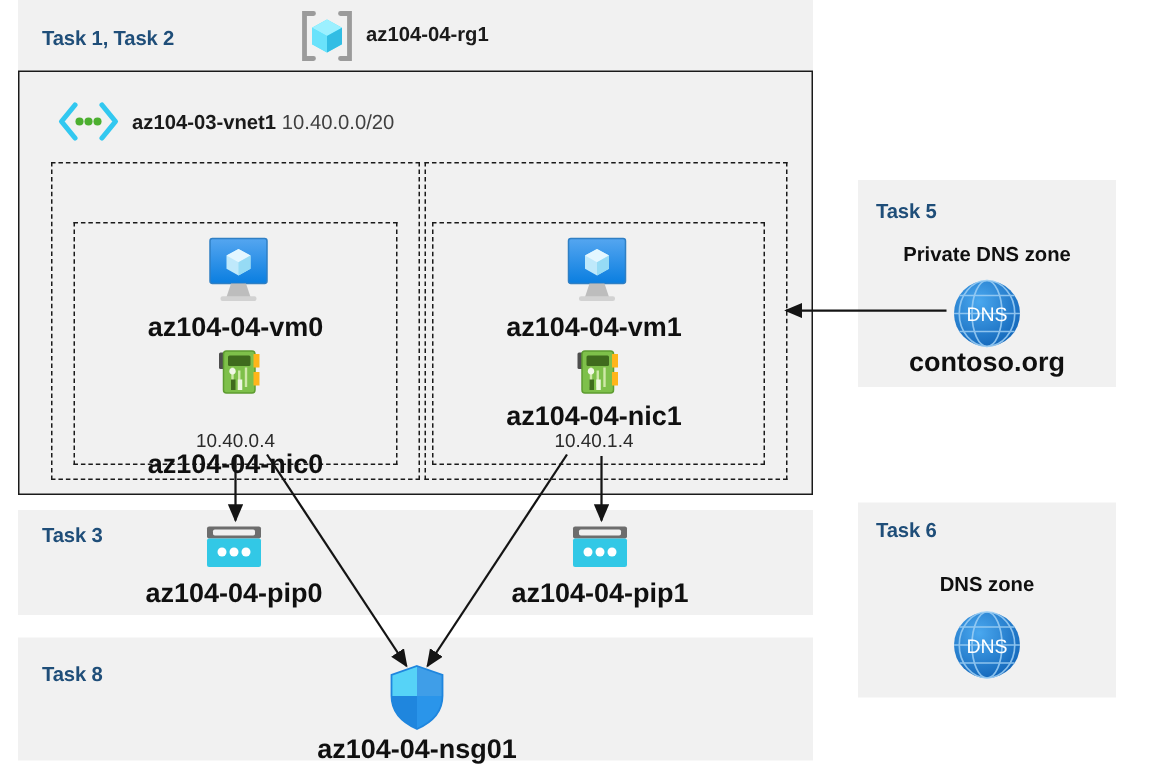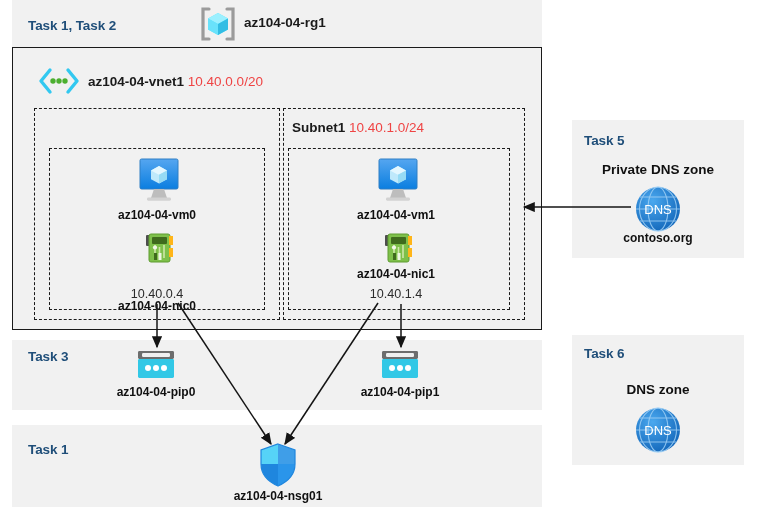--- a/index.html
+++ b/index.html
@@ -42,25 +42,25 @@
     letter-spacing:-0.1px;
     white-space:nowrap;
   }
   .hdr{
     position:absolute;
     font-size:13.5px;
     color:#1a1a1a;
     white-space:nowrap;
   }
   .hdr b{font-weight:bold;}
-  .hdr .cidr{font-weight:normal;color:#ef4444;}
+  .hdr .cidr{font-weight:normal;color:#404040;}
 
   .node-label{
     position:absolute;
-    font-size:12px;
+    font-size:18px;
     font-weight:bold;
     color:#101010;
     white-space:nowrap;
     text-align:center;
     transform:translateX(-50%);
   }
   .node-sub{
     position:absolute;
     font-size:12.6px;
     font-weight:normal;
@@ -120,21 +120,21 @@
     <svg width="42" height="26" viewBox="0 0 42 26">
       <path d="M12 2 L3 13 L12 24" fill="none" stroke="#32c8f0" stroke-width="3.4" stroke-linecap="round" stroke-linejoin="round"></path>
       <path d="M30 2 L39 13 L30 24" fill="none" stroke="#32c8f0" stroke-width="3.4" stroke-linecap="round" stroke-linejoin="round"></path>
       <circle cx="15" cy="13" r="2.7" fill="#4caf2f"></circle>
       <circle cx="21" cy="13" r="2.7" fill="#4caf2f"></circle>
       <circle cx="27" cy="13" r="2.7" fill="#4caf2f"></circle>
     </svg>
   </div>
 
   <div class="hdr" style="left:88px;top:74px;">
-    <b>az104-04-vnet1</b>
+    <b>az104-03-vnet1</b>
     <span class="cidr">10.40.0.0/20</span>
   </div>
 
   <div class="dashed" style="left:34px;top:108px;width:246px;height:212px;"></div>
 
   <div class="dashed" style="left:49px;top:148px;width:216px;height:162px;"></div>
 
   <div class="icon" style="left:133px;top:158px;">
     <svg width="52" height="44" viewBox="0 0 52 44">
       <defs>
@@ -166,24 +166,20 @@
       <rect x="10" y="21" width="3" height="7" fill="#3f6b1d"></rect>
       <rect x="14.5" y="21" width="3" height="7" fill="#eef6e2"></rect>
       <rect x="25" y="4" width="4" height="9" fill="#ffb519"></rect>
       <rect x="25" y="16" width="4" height="9" fill="#ffb519"></rect>
     </svg>
   </div>
   <div class="node-label" style="left:157px;top:267px;margin-top:32px;">az104-04-nic0</div>
   <div class="node-sub" style="left:157px;top:287px;">10.40.0.4</div>
 
   <div class="dashed" style="left:283px;top:108px;width:242px;height:212px;"></div>
-  <div class="hdr" style="left:292px;top:120px;">
-    <b>Subnet1</b>
-    <span class="cidr">10.40.1.0/24</span>
-  </div>
   <div class="dashed" style="left:288px;top:148px;width:222px;height:162px;"></div>
 
   <div class="icon" style="left:372px;top:158px;">
     <svg width="52" height="44" viewBox="0 0 52 44">
       <defs>
         <linearGradient id="vmg1" x1="0" y1="0" x2="0" y2="1">
           <stop offset="0" stop-color="#55a6f0"></stop>
           <stop offset="1" stop-color="#0a7ee0"></stop>
         </linearGradient>
       </defs>
@@ -237,21 +233,21 @@
       <rect x="7" y="3" width="28" height="4" rx="1.2" fill="#f0f0f0"></rect>
       <rect x="3" y="9" width="36" height="19" rx="1.4" fill="#32c8e6"></rect>
       <circle cx="13" cy="18" r="3" fill="#ffffff"></circle>
       <circle cx="21" cy="18" r="3" fill="#ffffff"></circle>
       <circle cx="29" cy="18" r="3" fill="#ffffff"></circle>
     </svg>
   </div>
   <div class="node-label" style="left:400px;top:385px;">az104-04-pip1</div>
 
   <div class="gray-box" style="left:12px;top:425px;width:530px;height:82px;"></div>
-  <div class="task-label" style="left:28px;top:442px;">Task 1</div>
+  <div class="task-label" style="left:28px;top:442px;">Task 8</div>
 
   <div class="icon" style="left:258px;top:443px;">
     <svg width="40" height="44" viewBox="0 0 40 44">
       <defs>
         <clipPath id="shieldclip">
           <path d="M20 1 L37 7 L37 21 C37 32 29 39 20 43 C11 39 3 32 3 21 L3 7 Z"></path>
         </clipPath>
       </defs>
       <g clip-path="url(#shieldclip)">
         <rect x="0" y="0" width="20" height="21" fill="#56d3f7"></rect>

